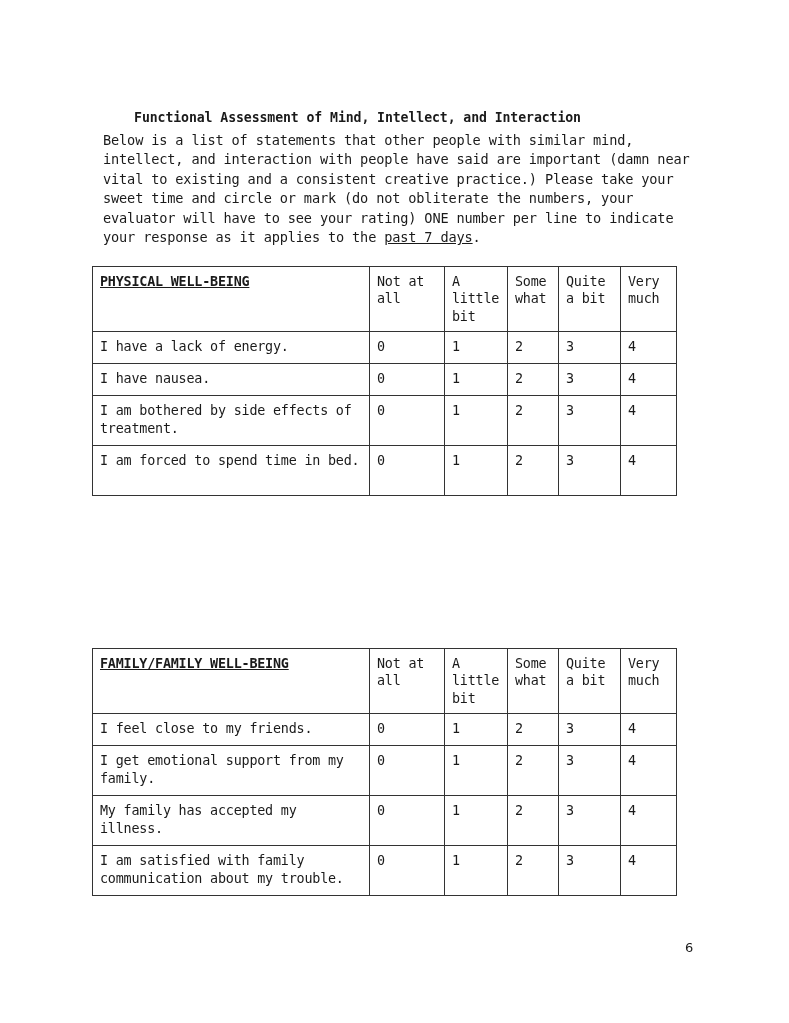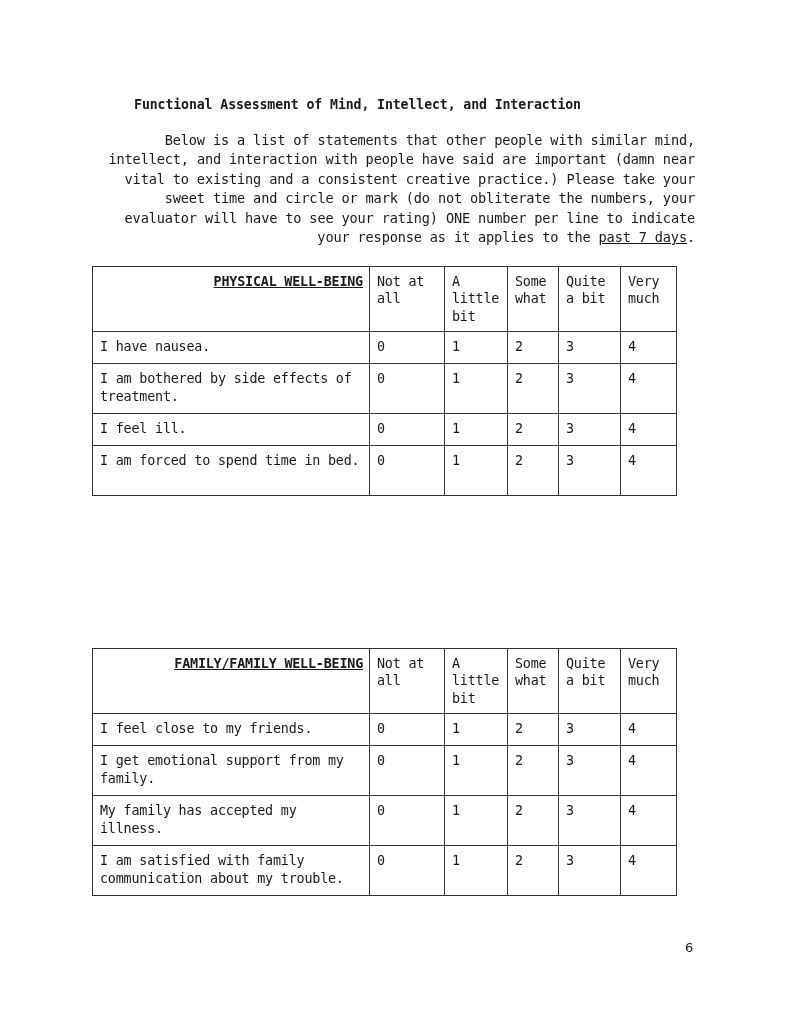--- a/index.html
+++ b/index.html
@@ -1,33 +1,33 @@
 <!DOCTYPE html>
 <html><head>
 <meta charset="utf-8">
 <style>
   html, body { margin: 0; padding: 0; background: #ffffff; }
   body { width: 789px; height: 1023px; position: relative; overflow: hidden;
          font-family: "DejaVu Sans Mono", "Liberation Mono", monospace; color: #1a1a1a; }
-  .title { position: absolute; top: 97px; left: 0; width: 715px; text-align: center;
+  .title { position: absolute; top: 110px; left: 0; width: 715px; text-align: center;
            font-size: 13.2px; font-weight: bold; letter-spacing: -0.1px; }
-  .intro { position: absolute; top: 131px; left: 95px; width: 600px; text-align: right;
+  .intro { position: absolute; top: 131px; left: 103px; width: 600px; text-align: left;
            font-size: 13.6px; line-height: 19.4px; letter-spacing: -0.15px; }
   .intro u { text-decoration: underline; }
   table.q { position: absolute; left: 92px; border-collapse: collapse; table-layout: fixed;
             font-size: 13.4px; line-height: 17.4px; }
   table.q td { border: 1.4px solid #333; vertical-align: top; padding: 6px 6px 6px 7px;
                letter-spacing: -0.2px; }
   table.q col.c0 { width: 277px; }
   table.q col.c1 { width: 75px; }
   table.q col.c2 { width: 63px; }
   table.q col.c3 { width: 51px; }
   table.q col.c4 { width: 62px; }
   table.q col.c5 { width: 56px; }
-  .sec-head { text-align: right; font-weight: bold; text-decoration: underline; }
+  .sec-head { text-align: left; font-weight: bold; text-decoration: underline; }
   .hdr { height: 55px; }
   .r1 td { height: 19px; }
   .r2 td { height: 37px; }
   .r3 td { height: 54px; }
   #t1 { top: 266px; }
   #t2 { top: 648px; }
   .pagenum { position: absolute; top: 940px; left: 685px; font-family: "DejaVu Sans", sans-serif;
              font-size: 13px; }
 </style>
 </head>
@@ -51,37 +51,37 @@
     <td>
           <div class="sec-head">PHYSICAL WELL-BEING</div>
         </td>
     <td>Not at all</td>
     <td>A little bit</td>
     <td>Some what</td>
     <td>Quite a bit</td>
     <td>Very much</td>
   </tr>
   <tr class="r1">
+    <td>I have a lack of energy.</td>
+    <td>0</td>
+    <td>1</td>
+    <td>2</td>
+    <td>3</td>
+    <td>4</td>
+  </tr>
+  <tr class="r1">
     <td>I have nausea.</td>
     <td>0</td>
     <td>1</td>
     <td>2</td>
     <td>3</td>
     <td>4</td>
   </tr>
   <tr class="r2">
     <td>I am bothered by side effects of treatment.</td>
-    <td>0</td>
-    <td>1</td>
-    <td>2</td>
-    <td>3</td>
-    <td>4</td>
-  </tr>
-  <tr class="r1">
-    <td>I feel ill.</td>
     <td>0</td>
     <td>1</td>
     <td>2</td>
     <td>3</td>
     <td>4</td>
   </tr>
   <tr class="r2">
     <td>I am forced to spend time in bed.</td>
     <td>0</td>
     <td>1</td>

